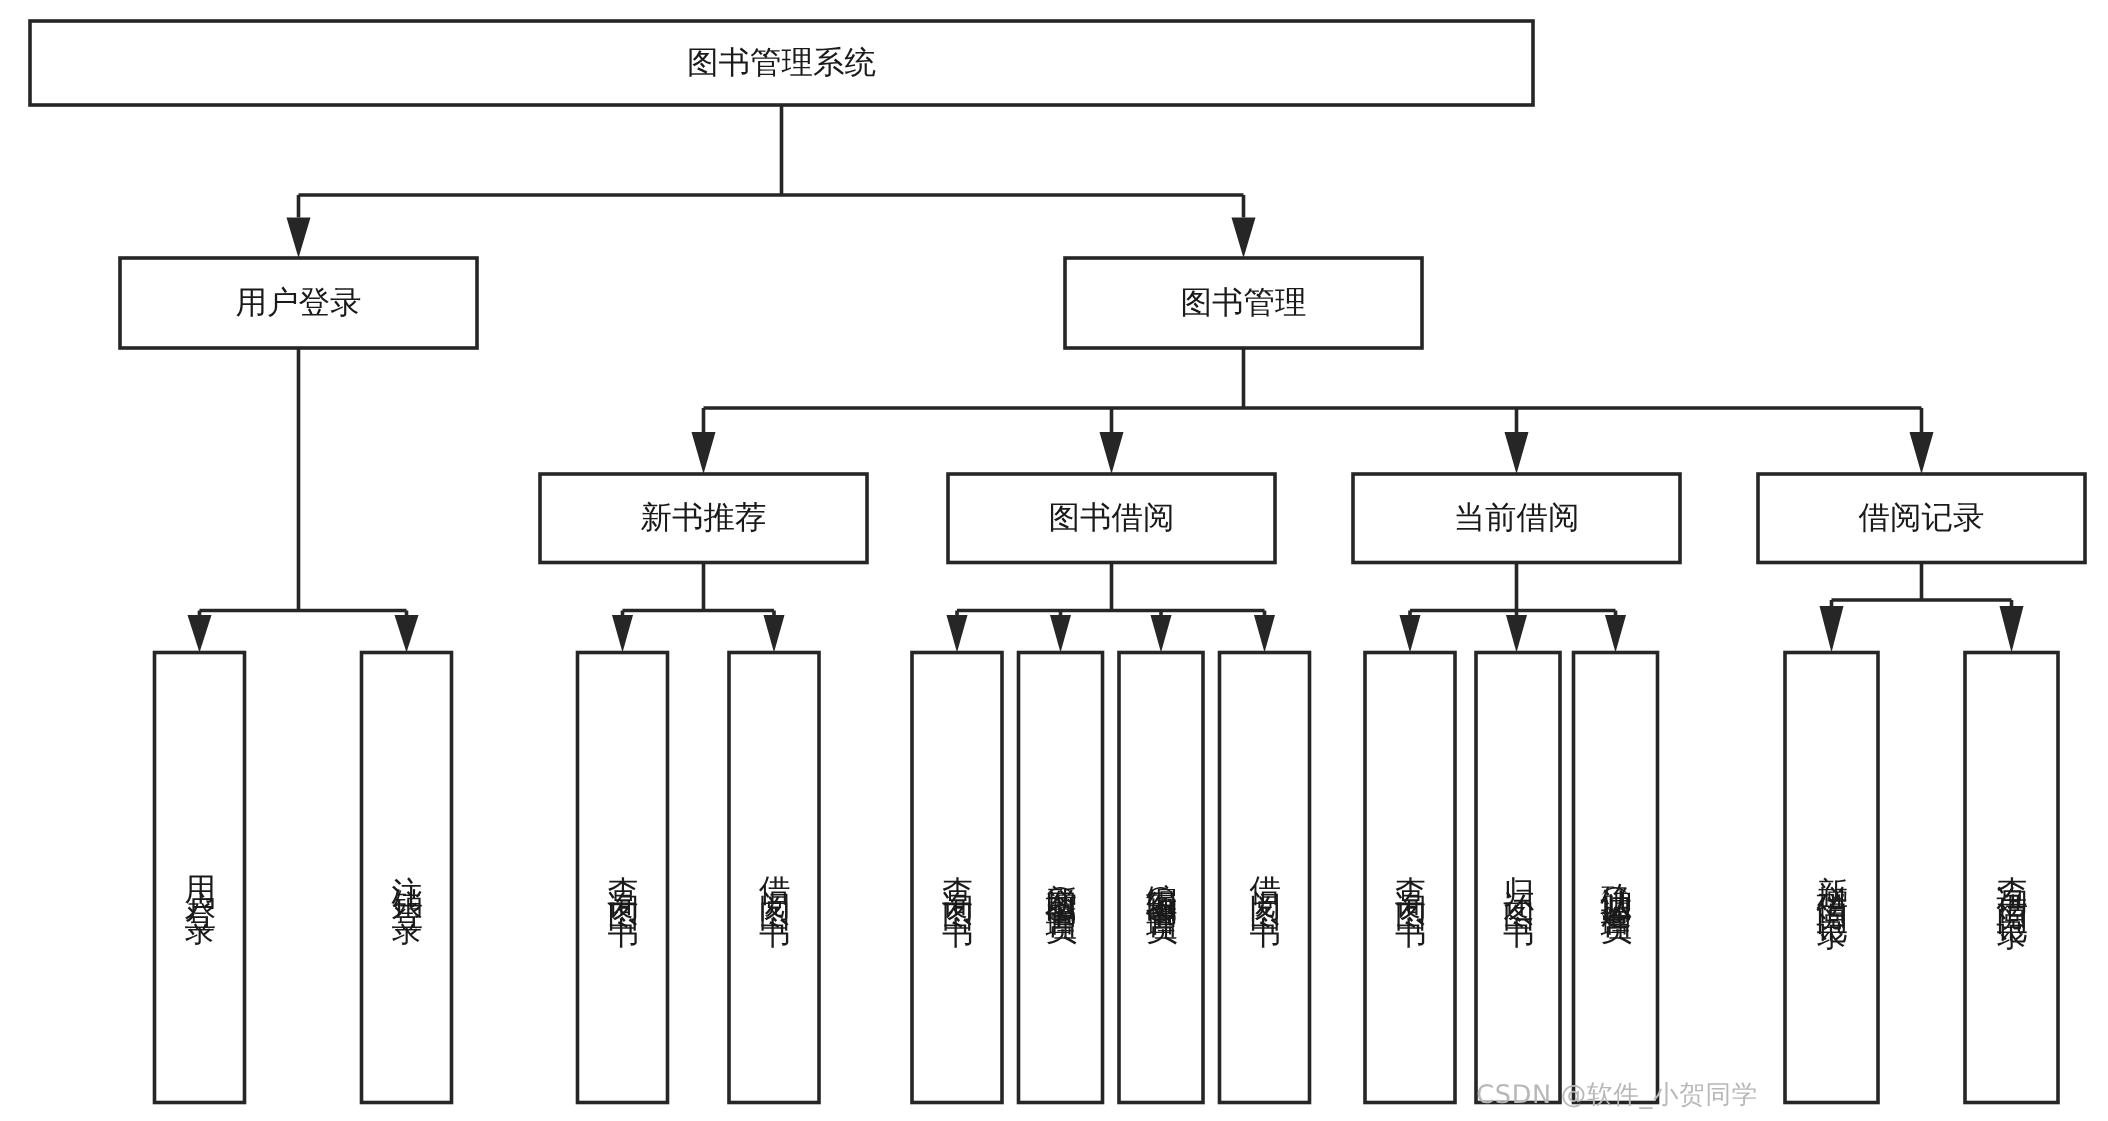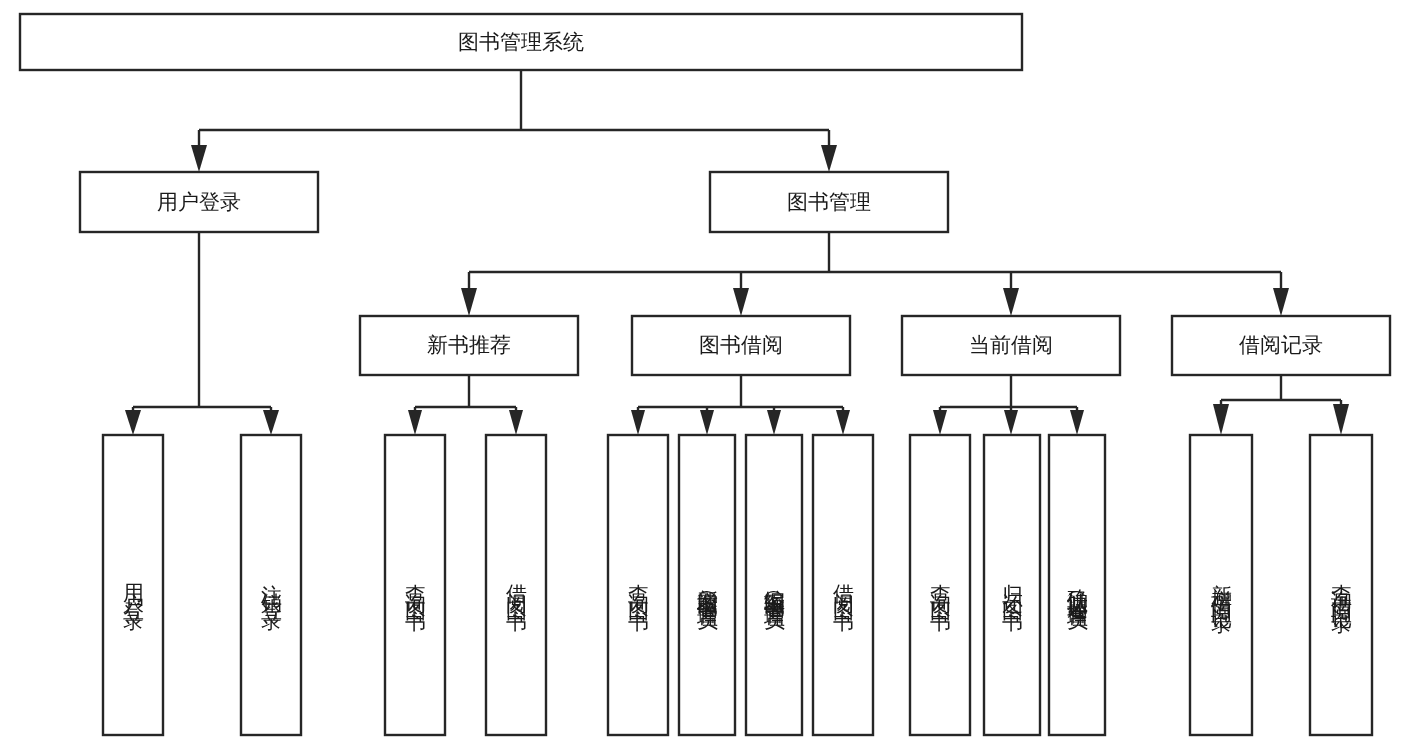--- a/index.html
+++ b/index.html
@@ -193,13 +193,14 @@
       <div style="position: absolute; left: 679px; top: 435px; width: 56px; height: 300px; display: flex; align-items: center; justify-content: center; writing-mode: vertical-rl; text-orientation: upright; font-family: &quot;DejaVu Sans&quot;, &quot;Liberation Sans&quot;, sans-serif; font-size: 21px; line-height: 1; letter-spacing: 3px; color: rgb(26, 26, 26); pointer-events: none; white-space: nowrap; overflow: hidden;">新增图书（管理员）</div>
       <div style="position: absolute; left: 746px; top: 435px; width: 56px; height: 300px; display: flex; align-items: center; justify-content: center; writing-mode: vertical-rl; text-orientation: upright; font-family: &quot;DejaVu Sans&quot;, &quot;Liberation Sans&quot;, sans-serif; font-size: 21px; line-height: 1; letter-spacing: 3px; color: rgb(26, 26, 26); pointer-events: none; white-space: nowrap; overflow: hidden;">编辑图书（管理员）</div>
       <div style="position: absolute; left: 813px; top: 435px; width: 60px; height: 300px; display: flex; align-items: center; justify-content: center; writing-mode: vertical-rl; text-orientation: upright; font-family: &quot;DejaVu Sans&quot;, &quot;Liberation Sans&quot;, sans-serif; font-size: 21px; line-height: 1; letter-spacing: 9px; color: rgb(26, 26, 26); pointer-events: none; white-space: nowrap; overflow: hidden;">借阅图书</div>
       <div style="position: absolute; left: 910px; top: 435px; width: 60px; height: 300px; display: flex; align-items: center; justify-content: center; writing-mode: vertical-rl; text-orientation: upright; font-family: &quot;DejaVu Sans&quot;, &quot;Liberation Sans&quot;, sans-serif; font-size: 21px; line-height: 1; letter-spacing: 9px; color: rgb(26, 26, 26); pointer-events: none; white-space: nowrap; overflow: hidden;">查询图书</div>
       <div style="position: absolute; left: 984px; top: 435px; width: 56px; height: 300px; display: flex; align-items: center; justify-content: center; writing-mode: vertical-rl; text-orientation: upright; font-family: &quot;DejaVu Sans&quot;, &quot;Liberation Sans&quot;, sans-serif; font-size: 21px; line-height: 1; letter-spacing: 9px; color: rgb(26, 26, 26); pointer-events: none; white-space: nowrap; overflow: hidden;">归还图书</div>
       <div style="position: absolute; left: 1049px; top: 435px; width: 56px; height: 300px; display: flex; align-items: center; justify-content: center; writing-mode: vertical-rl; text-orientation: upright; font-family: &quot;DejaVu Sans&quot;, &quot;Liberation Sans&quot;, sans-serif; font-size: 21px; line-height: 1; letter-spacing: 3px; color: rgb(26, 26, 26); pointer-events: none; white-space: nowrap; overflow: hidden;">确认归还（管理员）</div>
       <div style="position: absolute; left: 1190px; top: 435px; width: 62px; height: 300px; display: flex; align-items: center; justify-content: center; writing-mode: vertical-rl; text-orientation: upright; font-family: &quot;DejaVu Sans&quot;, &quot;Liberation Sans&quot;, sans-serif; font-size: 21px; line-height: 1; letter-spacing: 6px; color: rgb(26, 26, 26); pointer-events: none; white-space: nowrap; overflow: hidden;">新增借阅记录</div>
       <div style="position: absolute; left: 1310px; top: 435px; width: 62px; height: 300px; display: flex; align-items: center; justify-content: center; writing-mode: vertical-rl; text-orientation: upright; font-family: &quot;DejaVu Sans&quot;, &quot;Liberation Sans&quot;, sans-serif; font-size: 21px; line-height: 1; letter-spacing: 6px; color: rgb(26, 26, 26); pointer-events: none; white-space: nowrap; overflow: hidden;">查询借阅记录</div>
     </div>
 
+  <div class="watermark">CSDN @软件_小贺同学</div>
 </div>
 
 </body></html>

